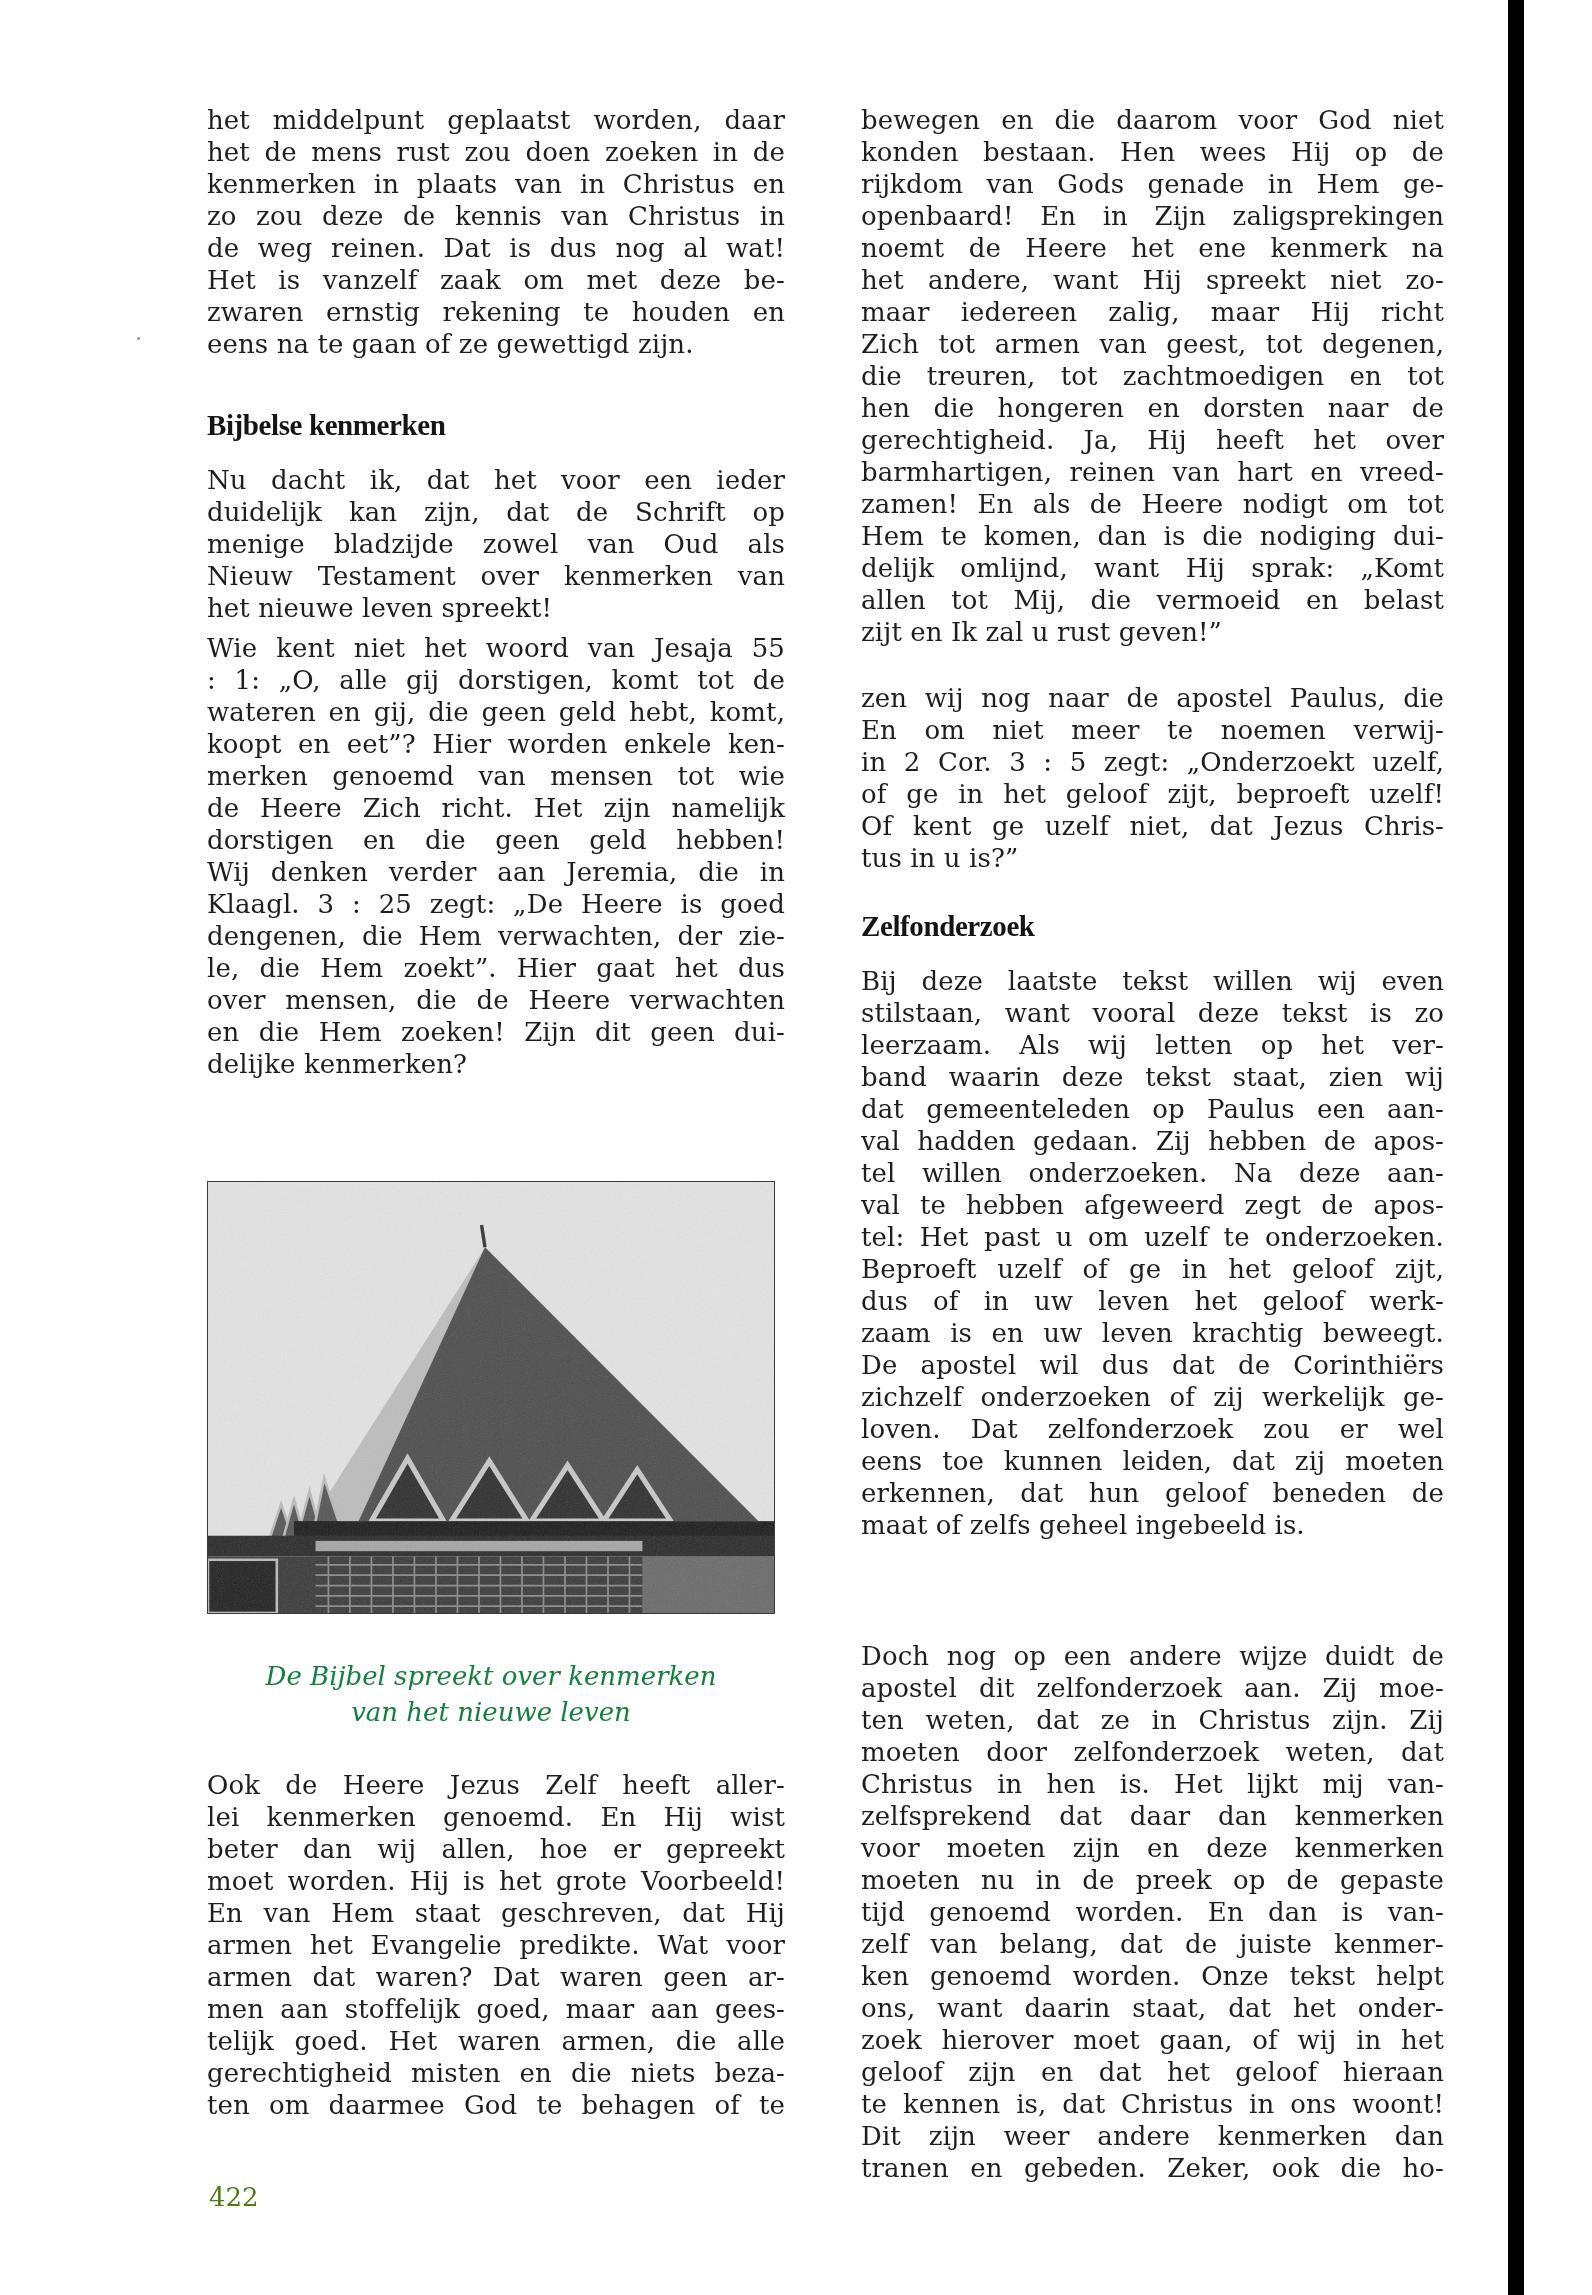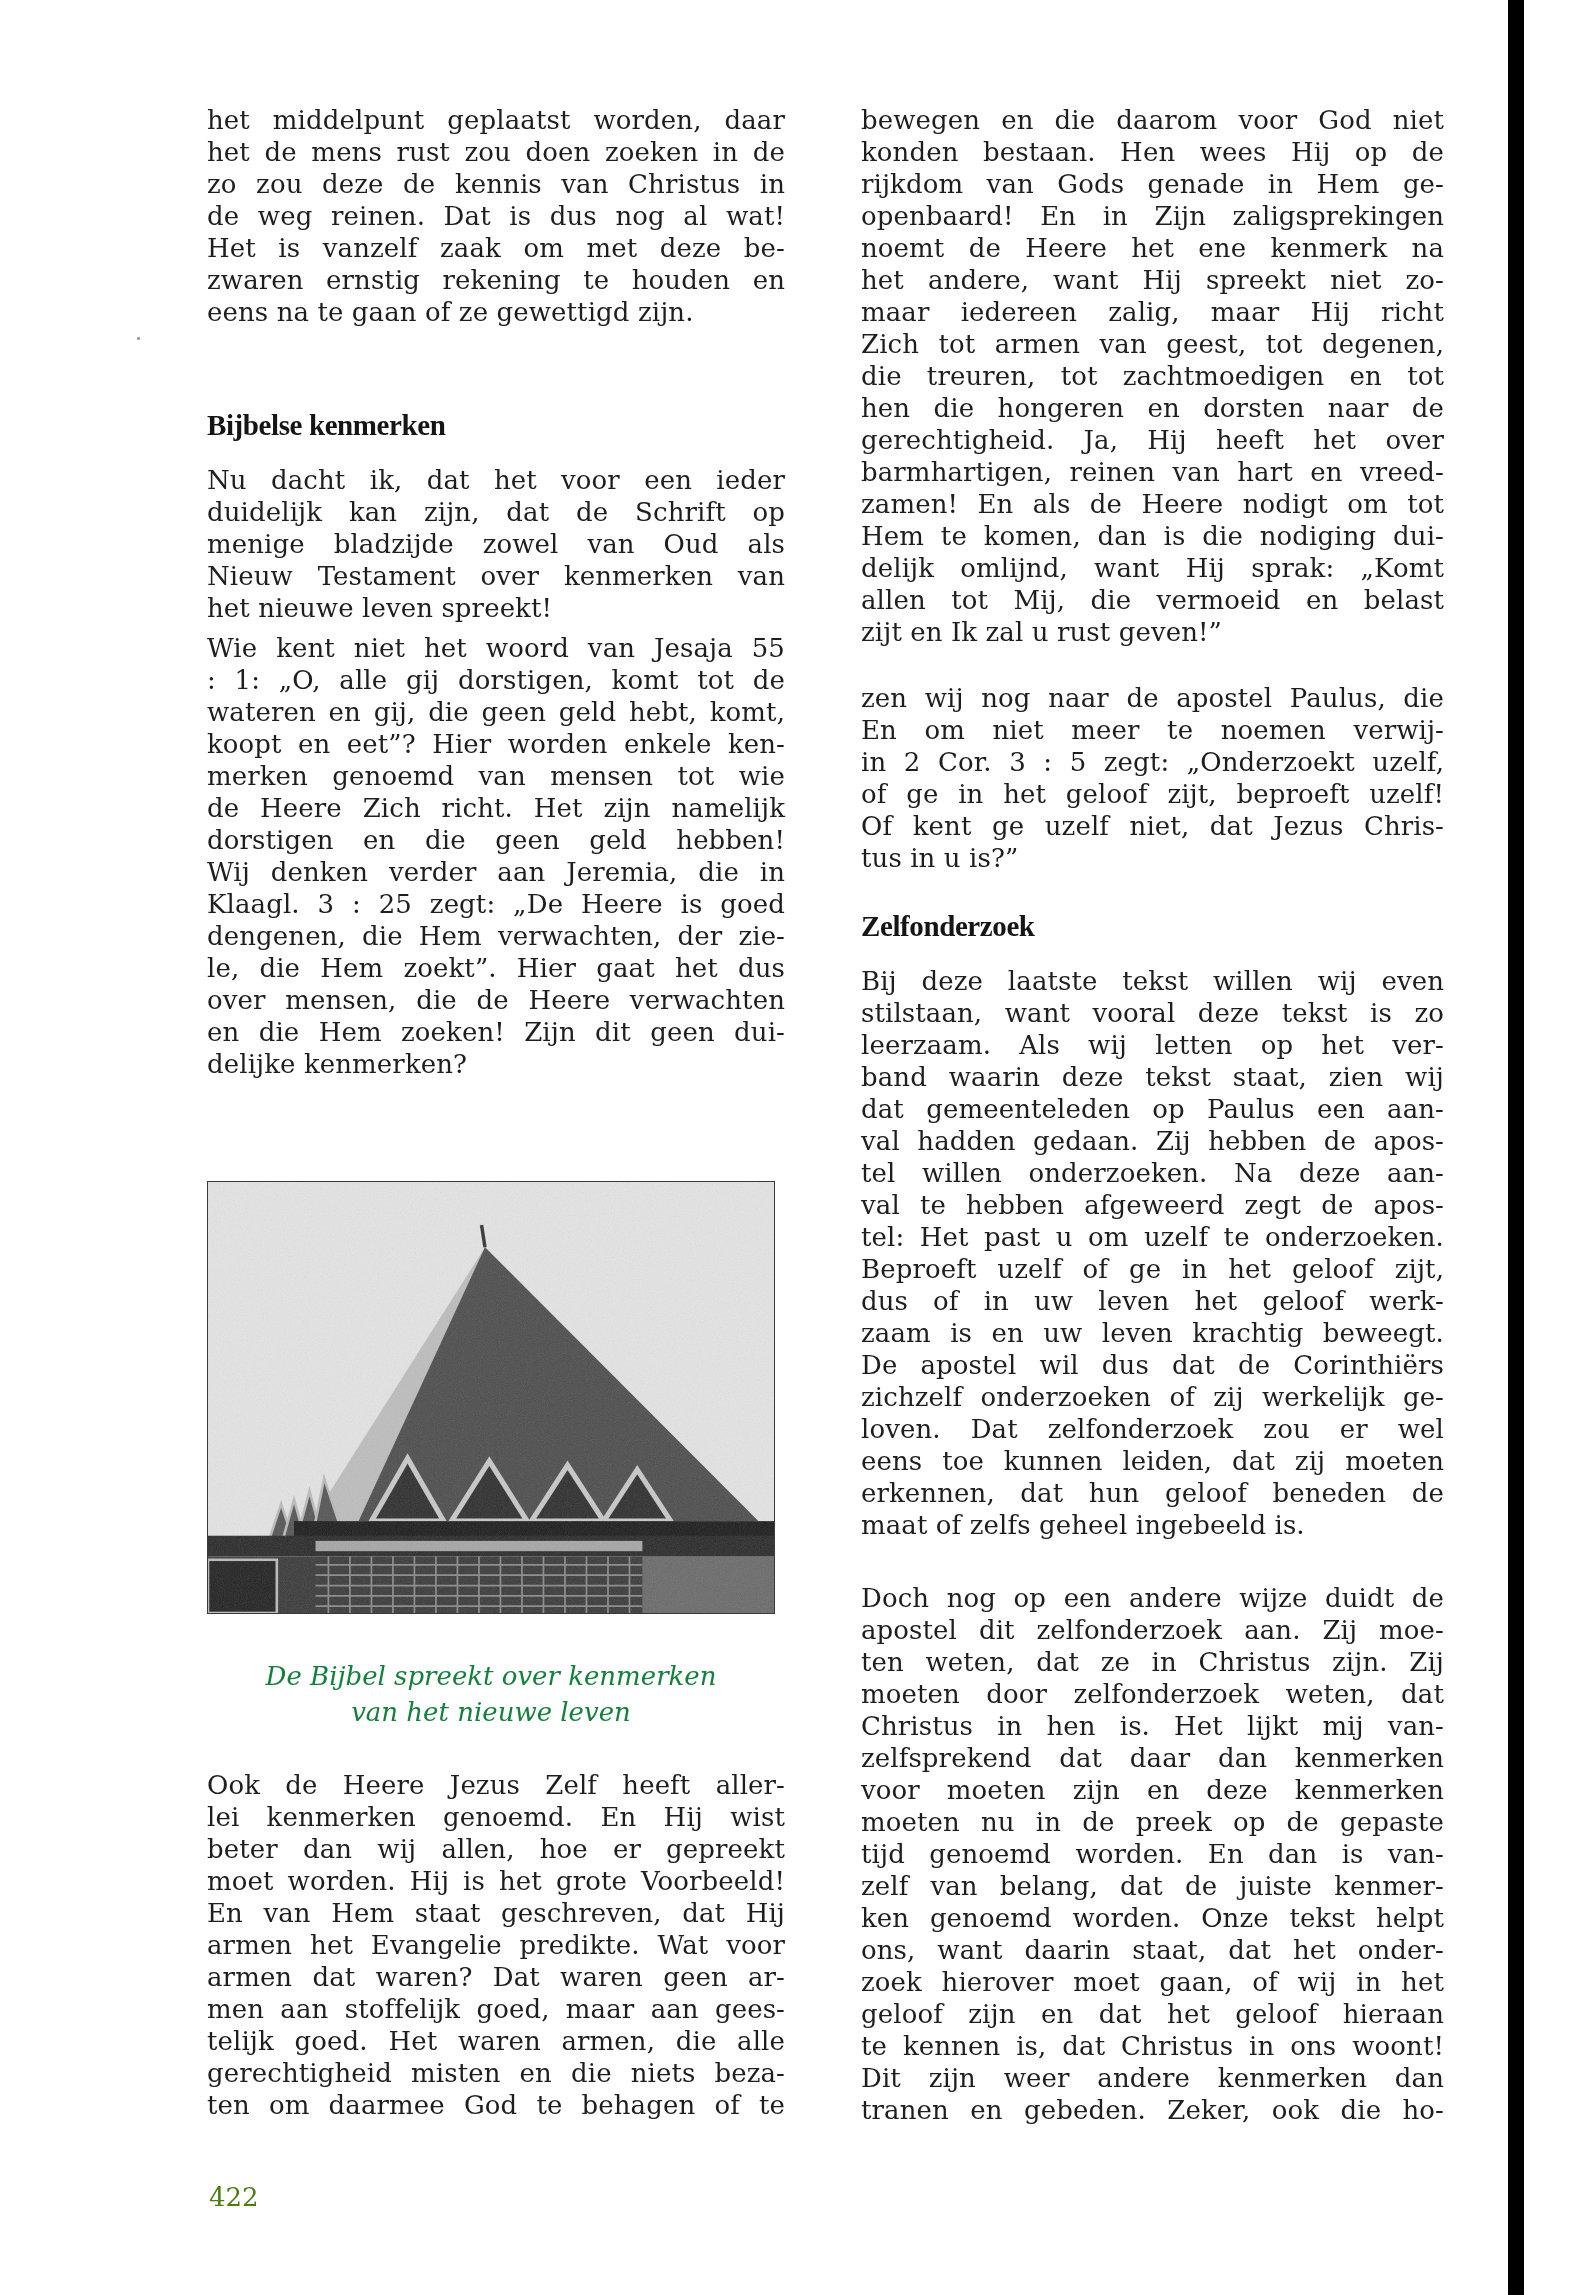--- a/index.html
+++ b/index.html
@@ -40,20 +40,21 @@
 </style>
 </head>
 <body>
 
 <div class="speck"></div>
 
 <div class="col col-left">
   <div class="lines" style="top:104px">
       <div class="line">het middelpunt geplaatst worden, daar</div>
       <div class="line">het de mens rust zou doen zoeken in de</div>
+      <div class="line">kenmerken in plaats van in Christus en</div>
       <div class="line">zo zou deze de kennis van Christus in</div>
       <div class="line">de weg reinen. Dat is dus nog al wat!</div>
       <div class="line">Het is vanzelf zaak om met deze be-</div>
       <div class="line">zwaren ernstig rekening te houden en</div>
       <div class="line last">eens na te gaan of ze gewettigd zijn.</div>
     </div>
   <div class="heading" style="top:409px">Bijbelse kenmerken</div>
   <div class="lines" style="top:464px">
       <div class="line">Nu dacht ik, dat het voor een ieder</div>
       <div class="line">duidelijk kan zijn, dat de Schrift op</div>
@@ -184,21 +185,21 @@
       <div class="line">Beproeft uzelf of ge in het geloof zijt,</div>
       <div class="line">dus of in uw leven het geloof werk-</div>
       <div class="line">zaam is en uw leven krachtig beweegt.</div>
       <div class="line">De apostel wil dus dat de Corinthiërs</div>
       <div class="line">zichzelf onderzoeken of zij werkelijk ge-</div>
       <div class="line">loven. Dat zelfonderzoek zou er wel</div>
       <div class="line">eens toe kunnen leiden, dat zij moeten</div>
       <div class="line">erkennen, dat hun geloof beneden de</div>
       <div class="line last">maat of zelfs geheel ingebeeld is.</div>
     </div>
-  <div class="lines" style="top:1582px">
+  <div class="lines" style="top:1640px">
       <div class="line">Doch nog op een andere wijze duidt de</div>
       <div class="line">apostel dit zelfonderzoek aan. Zij moe-</div>
       <div class="line">ten weten, dat ze in Christus zijn. Zij</div>
       <div class="line">moeten door zelfonderzoek weten, dat</div>
       <div class="line">Christus in hen is. Het lijkt mij van-</div>
       <div class="line">zelfsprekend dat daar dan kenmerken</div>
       <div class="line">voor moeten zijn en deze kenmerken</div>
       <div class="line">moeten nu in de preek op de gepaste</div>
       <div class="line">tijd genoemd worden. En dan is van-</div>
       <div class="line">zelf van belang, dat de juiste kenmer-</div>

